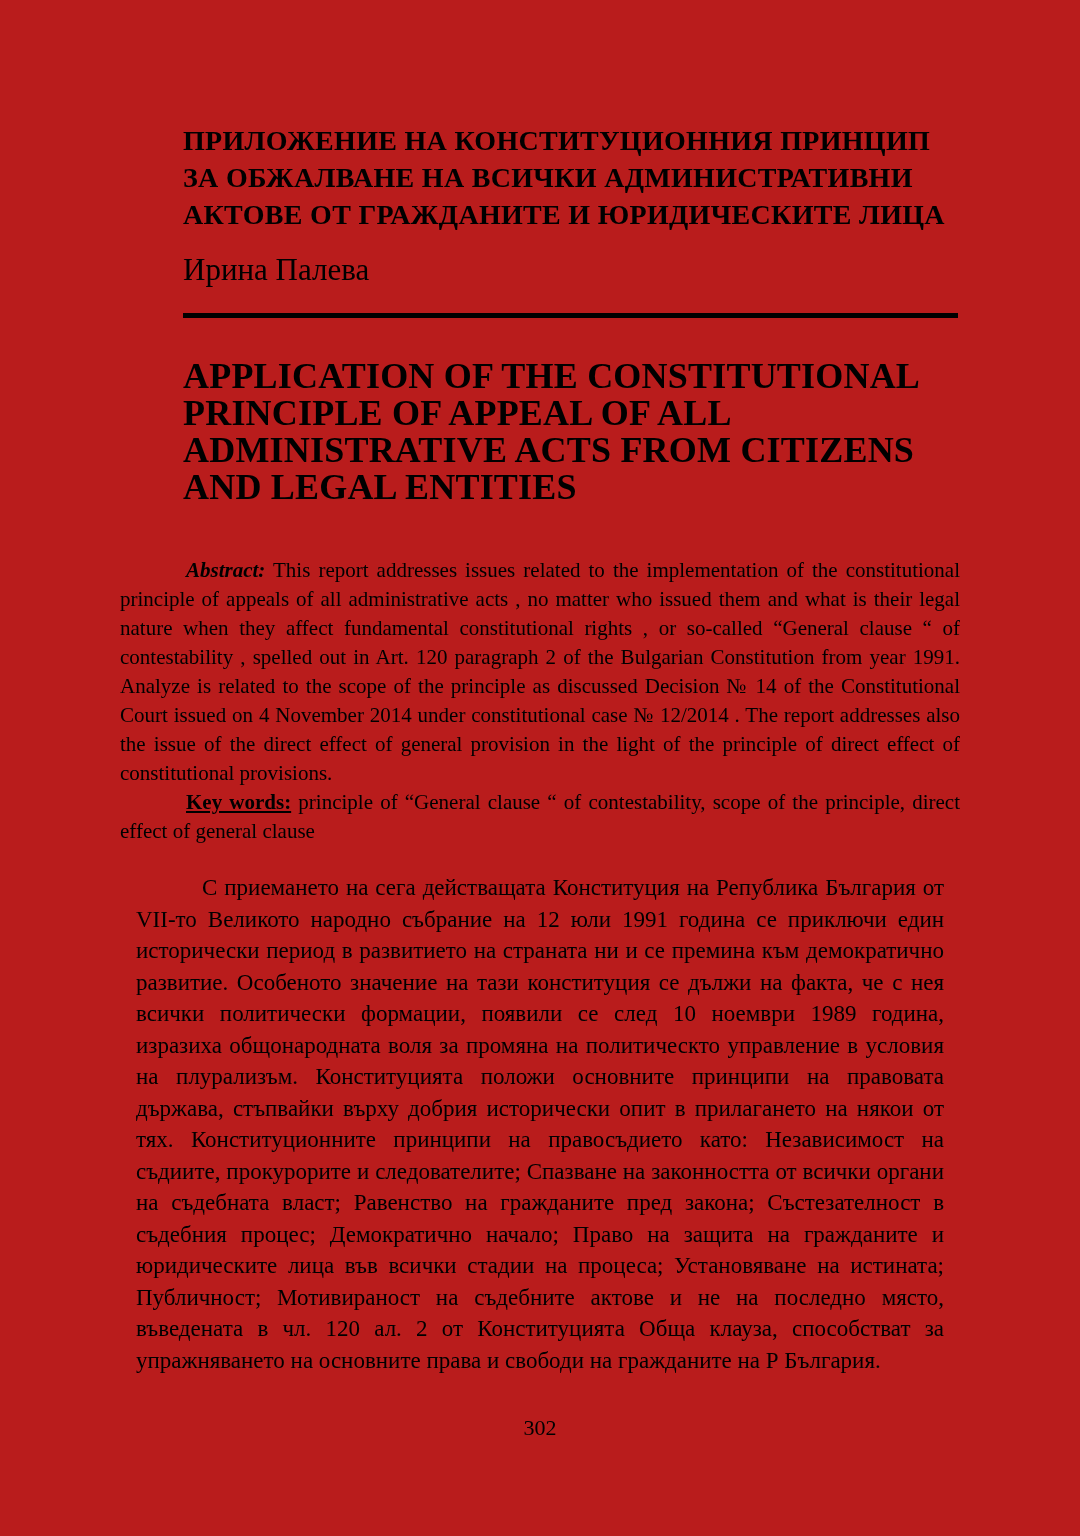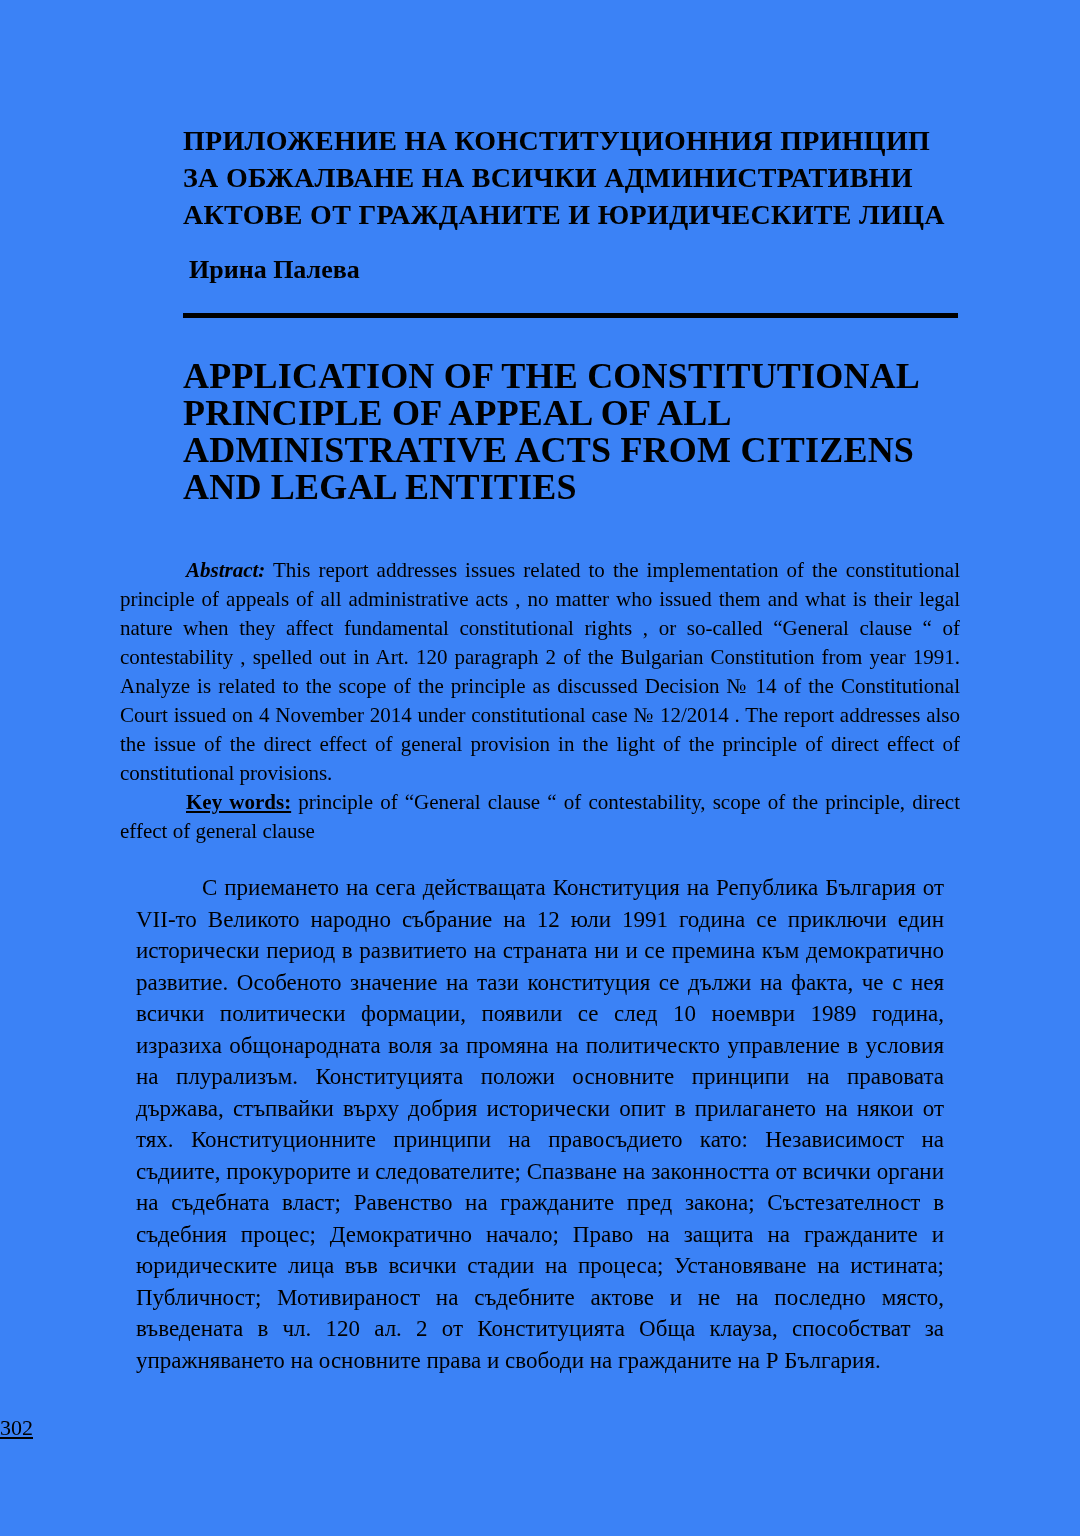--- a/index.html
+++ b/index.html
@@ -4,42 +4,42 @@
 <style>
   html, body {
     margin: 0;
     padding: 0;
     background: #e8e8e8;
   }
   .page {
     width: 1080px;
     height: 1536px;
     margin: 0 auto;
-    background: #3b82f6;
+    background: #b91c1c;
     color: #000000;
     font-family: "Liberation Serif", serif;
     position: relative;
     box-sizing: border-box;
     padding: 122px 120px 0 120px;
     overflow: hidden;
   }
   .heading-block {
     margin-left: 63px;
   }
   h1.title-bg {
     font-size: 28px;
     line-height: 37px;
     font-weight: bold;
     margin: 0 0 22px 0;
     letter-spacing: 0.3px;
   }
   p.author {
-    font-size: 26px;
-    font-weight: bold;
-    margin: 6px;
+    font-size: 31px;
+    font-weight: normal;
+    margin: 0;
     line-height: 30px;
   }
   .rule {
     height: 5px;
     background: #000000;
     margin: 28px 0 40px 0;
     width: 775px;
   }
   h2.title-en {
     font-size: 36px;
@@ -75,22 +75,22 @@
     line-height: 31.5px;
     text-align: justify;
     text-indent: 66px;
     margin: 16px;
   }
   .page-number {
     position: absolute;
     bottom: 95px;
     left: 0;
     width: 100%;
+    text-align: center;
     font-size: 22px;
-    text-decoration: underline;
   }
 </style>
 </head>
 <body>
 
 <article class="page">
 
   <header class="heading-block">
     <h1 class="title-bg">ПРИЛОЖЕНИЕ НА КОНСТИТУЦИОННИЯ ПРИНЦИП ЗА ОБЖАЛВАНЕ НА ВСИЧКИ АДМИНИСТРАТИВНИ АКТОВЕ ОТ ГРАЖДАНИТЕ И ЮРИДИЧЕСКИТЕ ЛИЦА</h1>
 

